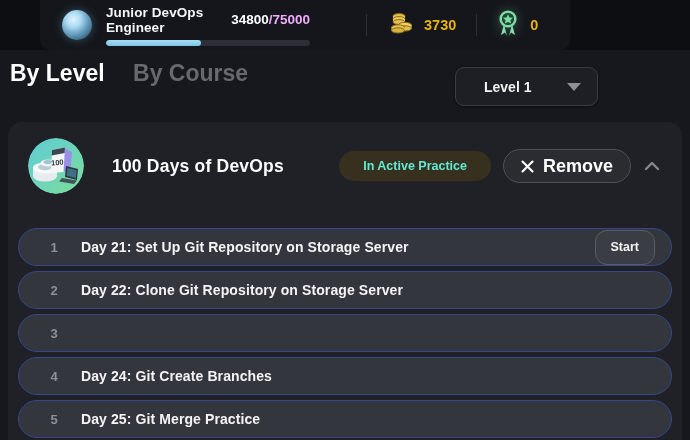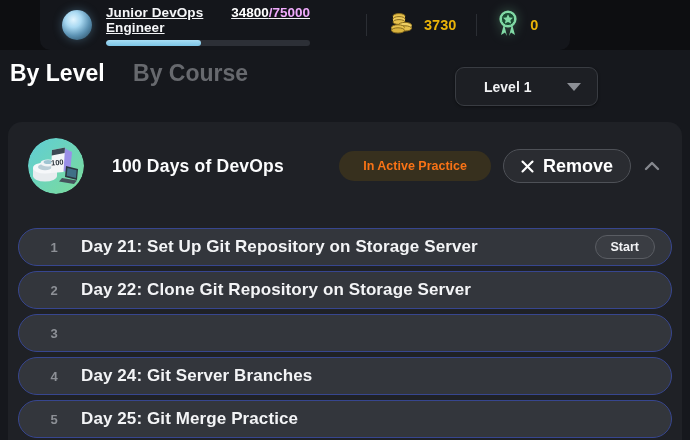--- a/index.html
+++ b/index.html
@@ -22,21 +22,21 @@
     border-radius: 0 0 10px 10px;
     display: flex; align-items: center;
   }
   .avatar {
     width: 30px; height: 30px; border-radius: 50%;
     margin-left: 22px; flex: none;
     background: radial-gradient(circle at 38% 32%, #e2f5fe 0%, #a9d9f2 28%, #5d93b4 58%, #1c3a4e 100%);
     box-shadow: 0 0 10px rgba(120,190,230,.35);
   }
   .profile-info { width: 204px; margin-left: 14px; }
-  .profile-top { display: flex; justify-content: space-between; align-items: flex-start; text-decoration: underline; }
+  .profile-top { display: flex; justify-content: space-between; align-items: center; }
   .rank { font-size: 13.5px; font-weight: bold; color: #f5f6f8; letter-spacing: .1px; }
   .xp { font-size: 13.5px; font-weight: bold; color: #fff; }
   .xp-total { color: #f0abfc; font-weight: bold; }
   .progress-track {
     margin-top: 5px; height: 6px; border-radius: 3px; background: #2c2f36; overflow: hidden;
   }
   .progress-fill {
     height: 100%; border-radius: 3px;
     background: linear-gradient(180deg, #a7ddf4, #7cc4e6);
   }
@@ -73,21 +73,21 @@
     position: absolute; left: 8px; top: 122px; width: 674px; height: 334px;
     background: #1f2126; border-radius: 14px;
   }
   .card-header {
     display: flex; align-items: center; padding: 16px 20px 16px 20px; height: 88px;
   }
   .course-icon { width: 56px; height: 56px; flex: none; border-radius: 50%; overflow: hidden; }
   .course-title { font-size: 17.5px; font-weight: bold; color: #fbfcfd; margin-left: 28px; letter-spacing: .2px; }
   .practice-badge {
     margin-left: auto;
-    background: #37301e; color: #f97316;
+    background: #37301e; color: #5eead4;
     font-size: 12.5px; font-weight: 600;
     padding: 8px 24px; border-radius: 15px; white-space: nowrap;
   }
   .remove-btn {
     margin-left: 12px;
     display: flex; align-items: center; gap: 9px;
     background: #2a2c31; border: 1px solid #4e5157; border-radius: 17px;
     height: 34px; padding: 0 17px;
     color: #ffffff; font-family: inherit; font-size: 18px; font-weight: bold;
     cursor: pointer;
@@ -96,25 +96,25 @@
 
   
   .task-list { padding: 18px 10px 0 10px; }
   .task-row {
     height: 38px; margin-bottom: 5px;
     background: #33363c; border: 1px solid #37468f; border-radius: 19px;
     display: flex; align-items: center;
     padding-left: 28px; padding-right: 16px;
   }
   .task-num { color: #8d9096; font-size: 13px; font-weight: bold; width: 14px; text-align: center; flex: none; }
-  .task-title { color: #f3f4f6; font-size: 17px; font-weight: 600; margin-left: 20px; letter-spacing: .1px; }
+  .task-title { color: #f3f4f6; font-size: 14px; font-weight: 600; margin-left: 20px; letter-spacing: .1px; }
   .start-btn {
     margin-left: auto;
     background: #3a3d43; border: 1px solid #5a5d63; border-radius: 12px;
-    height: 24px; padding: 0 15px;
+    height: 35px; padding: 0 15px;
     color: #f2f3f5; font-family: inherit; font-size: 12.5px; font-weight: 600;
     cursor: pointer;
   }
 </style>
 </head>
 <body>
 
 <div class="topbar">
   <div class="topbar-panel">
     <div class="avatar"></div>
@@ -235,21 +235,21 @@
 
     </div>
 
     <div class="task-row">
       <span class="task-num">3</span>
 
     </div>
 
     <div class="task-row">
       <span class="task-num">4</span>
-      <span class="task-title">Day 24: Git Server Branches</span>
+      <span class="task-title">Day 24: Git Create Branches</span>
 
     </div>
 
     <div class="task-row">
       <span class="task-num">5</span>
       <span class="task-title">Day 25: Git Merge Practice</span>
 
     </div>
   </div>
 

